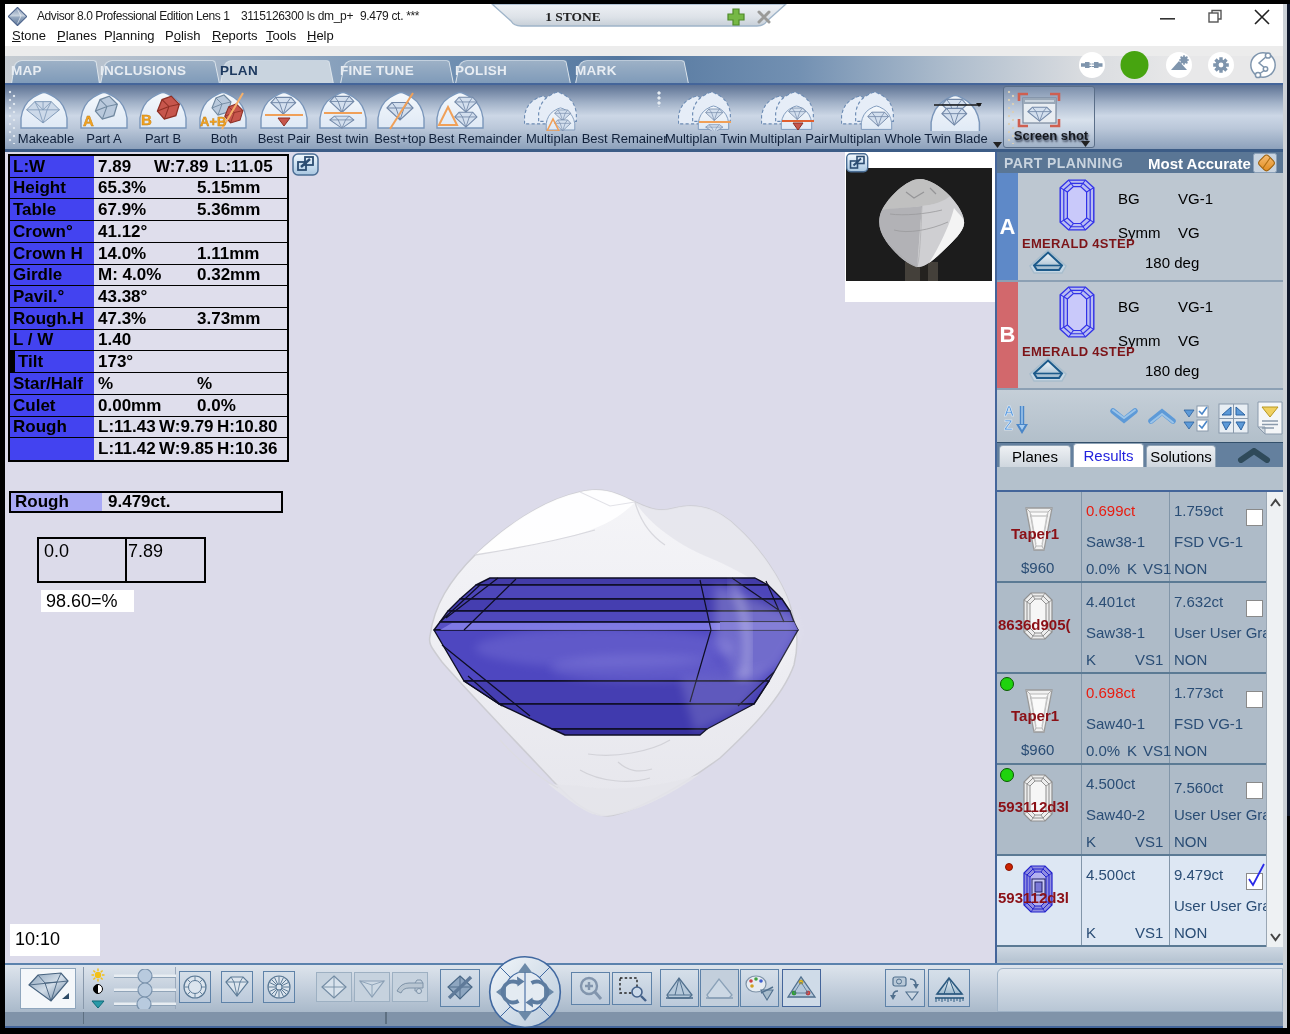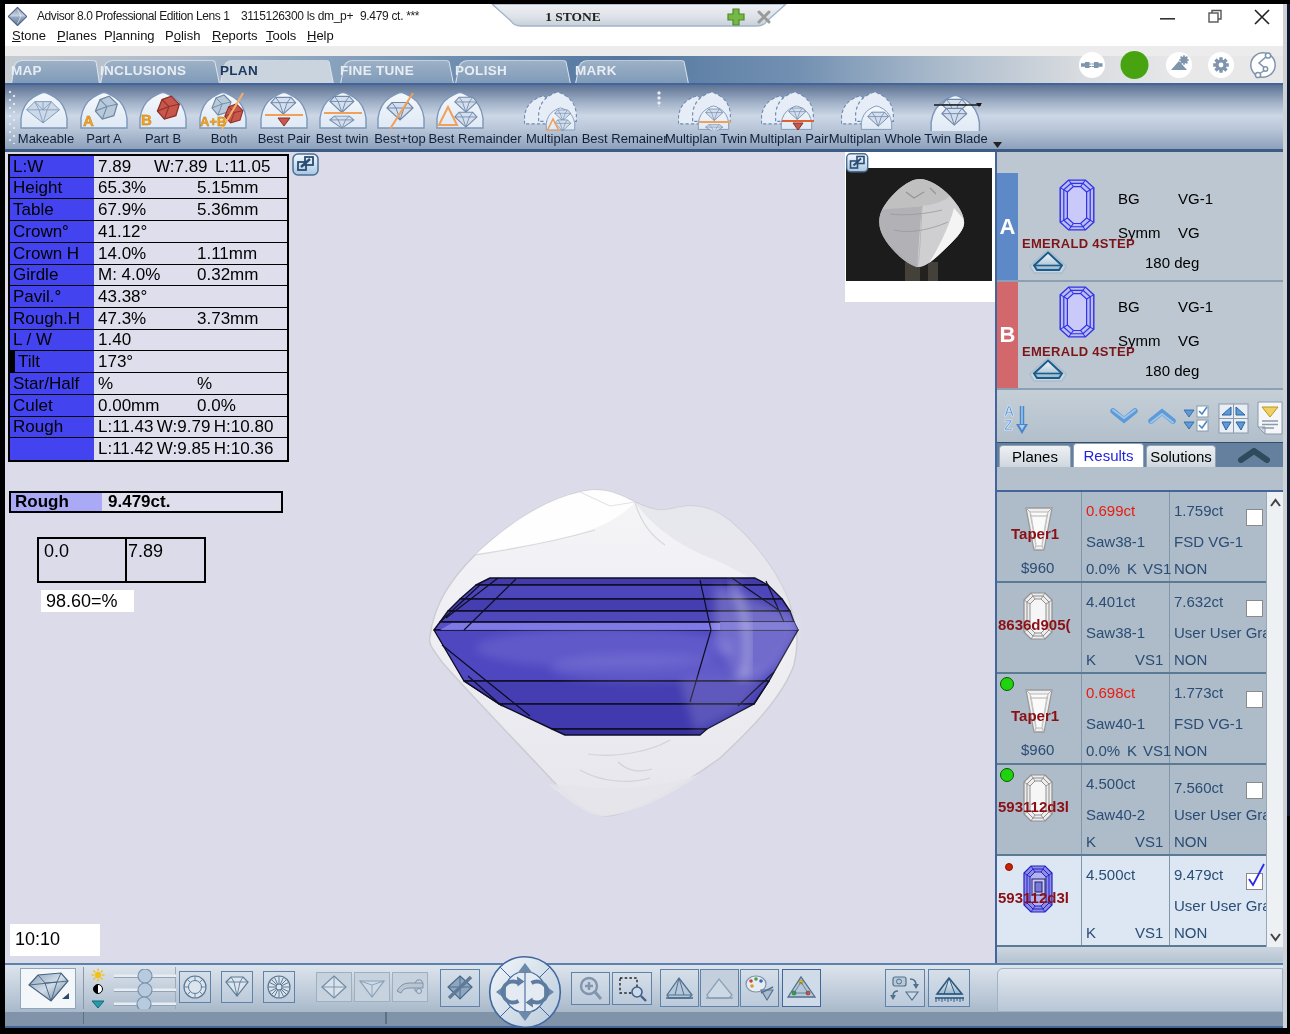--- a/index.html
+++ b/index.html
@@ -264,26 +264,42 @@
         <use href="#archuse" transform="translate(3,3) scale(1.05)"></use>
         <use href="#dia" transform="translate(15,7) scale(0.95)"></use>
         <line x1="8" y1="14" x2="55" y2="14" stroke="#1a1a1a" stroke-width="1.6"></line>
         <use href="#dia" transform="translate(15,16) scale(0.95)"></use>
         <polygon points="50,12 56,12 53,16" fill="#1a1a1a"></polygon>
       </svg>
     <div class="tlabel" style="left:886px;top:46px;width:130px">Twin Blade</div>
     <svg class="abs" style="left:987px;top:56px" width="12" height="8">
         <polygon points="1,1 10,1 5.5,7" fill="#222"></polygon>
       </svg>
+    <div class="abs" style="left:998px;top:1px;width:92px;height:62px;border:1px solid #5a6e88;border-radius:3px;background:linear-gradient(180deg,#7d90ac 0%,#b3c1d4 30%,#d8e1ec 55%,#c4d0e0 75%,#9fb1c7 100%);box-sizing:border-box">
+<div class="abs" style="left:3px;top:3px;width:8px;height:54px;background-image:radial-gradient(circle at 2px 2px,#d9cfb8 1.2px,transparent 1.6px),radial-gradient(circle at 6px 6px,#d9cfb8 1.2px,transparent 1.6px);background-size:8px 8px;"></div>
+<svg class="abs" style="left:12px;top:4px" width="50" height="40">
+<g stroke="#cf5f50" stroke-width="2.6" fill="none">
+            <path d="M3,10 L3,3 L12,3 M34,3 L43,3 L43,10 M43,28 L43,35 L34,35 M12,35 L3,35 L3,28"></path>
+          </g>
+<rect x="7" y="7" width="33" height="25" fill="#e8edf2" stroke="#78889c" stroke-width="1.2"></rect>
+<rect x="7" y="7" width="33" height="6" fill="#9aa8b8"></rect>
+          <rect x="9" y="9" width="29" height="2" fill="#c8d2dc"></rect>
+<use href="#dia" transform="translate(11,15) scale(0.9,0.8)"></use>
+</svg>
+<div class="abs" style="left:8px;top:41px;width:78px;text-align:center;font-weight:bold;font-size:13px;color:#16191f;text-shadow:1px 2px 2px rgba(50,60,80,0.9)">Screen shot</div>
+<svg class="abs" style="left:76px;top:53px" width="12" height="8">
+          <polygon points="1,1 10,1 5.5,7" fill="#222"></polygon>
+        </svg>
+</div>
   </div>
   <div id="toolnavline"></div>
   <div id="toolnavline"></div>
   <div id="main">
     <div class="abs" style="left:3px;top:2px;width:281px;height:308px;border:2px solid #000;box-sizing:border-box;background:#000">
-      <div id="dtab" style="position:absolute;left:0;top:0;width:277px;height:304px;font-weight:normal;font-size:17px;white-space:nowrap;overflow:hidden">
+      <div id="dtab" style="position:absolute;left:0;top:0;width:277px;height:304px;font-weight:bold;font-size:17px;white-space:nowrap;overflow:hidden">
           <div class="abs" style="left:0;top:0px;width:83px;height:21px;background:#4343f0;padding-left:3px;line-height:21px">L:W</div>
       <div class="abs" style="left:84px;top:0px;width:55px;height:21px;background:#dfdeec;padding-left:4px;line-height:21px">7.89</div>
       <div class="abs" style="left:140px;top:0px;width:60px;height:21px;background:#dfdeec;padding-left:4px;line-height:21px">W:7.89</div>
       <div class="abs" style="left:201px;top:0px;width:76px;height:21px;background:#dfdeec;padding-left:4px;line-height:21px">L:11.05</div>
       <div class="abs" style="left:0;top:22px;width:83px;height:20px;background:#4343f0;padding-left:3px;line-height:20px">Height</div>
       <div class="abs" style="left:84px;top:22px;width:98px;height:20px;background:#dfdeec;padding-left:4px;line-height:20px">65.3%</div>
       <div class="abs" style="left:183px;top:22px;width:94px;height:20px;background:#dfdeec;padding-left:4px;line-height:20px">5.15mm</div>
       <div class="abs" style="left:0;top:43px;width:83px;height:21px;background:#4343f0;padding-left:3px;line-height:21px">Table</div>
       <div class="abs" style="left:84px;top:43px;width:98px;height:21px;background:#dfdeec;padding-left:4px;line-height:21px">67.9%</div>
       <div class="abs" style="left:183px;top:43px;width:94px;height:21px;background:#dfdeec;padding-left:4px;line-height:21px">5.36mm</div>
@@ -410,20 +426,35 @@
         <path d="M88,236 L122,266 M394,232 L358,266"></path>
       </g>
       <polygon points="335,145 414,175 418,195 398,228 356,240 335,200" fill="#ffffff" opacity="0.2" filter="url(#soft)"></polygon>
       <polygon points="300,240 392,228 360,270 315,292" fill="#ffffff" opacity="0.14" filter="url(#soft)"></polygon>
       <path d="M352,142 C366,172 372,202 364,238" stroke="#ffffff" opacity="0.32" stroke-width="7" fill="none" filter="url(#soft)"></path>
       <path d="M290,300 C270,312 235,318 208,314 M238,322 C248,331 258,333 272,329 M200,330 C220,342 250,344 270,338" stroke="#d2d2d8" stroke-width="1.2" fill="none"></path>
       <path d="M120,300 C140,322 160,338 178,348" stroke="#dcdce2" stroke-width="1.2" fill="none"></path>
     </svg>
   </div>
   <div id="rpanel">
+    <div class="abs" style="left:0;top:0;width:286px;height:21px;background:#5a7695">
+      <span class="abs" style="left:7px;top:3px;font-weight:bold;font-size:14px;color:#c9d4df;letter-spacing:0.4px">PART PLANNING</span>
+      <span class="abs" style="left:151px;top:3px;font-weight:bold;font-size:15px;color:#fff">Most Accurate</span>
+      <svg class="abs" style="left:256px;top:1px" width="24" height="20">
+        <rect x="0.5" y="0.5" width="23" height="19" rx="2" fill="#c9d4e0" stroke="#8ba0b8"></rect>
+        <defs>
+            <linearGradient id="orng" x1="0" y1="0" x2="1" y2="1">
+              <stop offset="0" stop-color="#f8c078"></stop>
+              <stop offset="1" stop-color="#e08818"></stop>
+            </linearGradient>
+          </defs>
+        <rect x="7" y="3.5" width="13" height="13" rx="3.5" transform="rotate(45 13.5 10)" fill="url(#orng)" stroke="#9a6010"></rect>
+        <path d="M10,15 L17,5" stroke="#b06f12" stroke-width="1.2"></path>
+      </svg>
+    </div>
     <div class="abs" style="left:0;top:21px;width:21px;height:107px;background:#5e89c8;color:#fff;font-weight:bold;font-size:22px;text-align:center;line-height:107px">A</div>
     <div class="abs" style="left:0;top:130px;width:21px;height:106px;background:#d2686c;color:#fff;font-weight:bold;font-size:22px;text-align:center;line-height:106px">B</div>
     <div class="abs" style="left:0;top:128px;width:286px;height:2px;background:#8ca0b4"></div>
     <div class="abs" style="left:0;top:236px;width:286px;height:2px;background:#8ca0b4"></div>
     <svg class="abs" style="left:62px;top:27px" width="36" height="52" id="emA" viewBox="0 0 30 48" preserveAspectRatio="none">
         <polygon points="8,1 22,1 29,8 29,40 22,47 8,47 1,40 1,8" fill="#b9bdf2" stroke="#3232e8" stroke-width="1.2"></polygon>
 <polygon points="10,4 20,4 26,10 26,38 20,44 10,44 4,38 4,10" fill="none" stroke="#3232e8" stroke-width="1"></polygon>
 <polygon points="12,7 18,7 23,12 23,36 18,41 12,41 7,36 7,12" fill="#c9c9fa" stroke="#3232e8" stroke-width="1"></polygon>
 <path d="M8,1 L12,7 M22,1 L18,7 M29,8 L23,12 M29,40 L23,36 M22,47 L18,41 M8,47 L12,41 M1,40 L7,36 M1,8 L7,12" stroke="#3232e8" stroke-width="0.9"></path>
       </svg>

